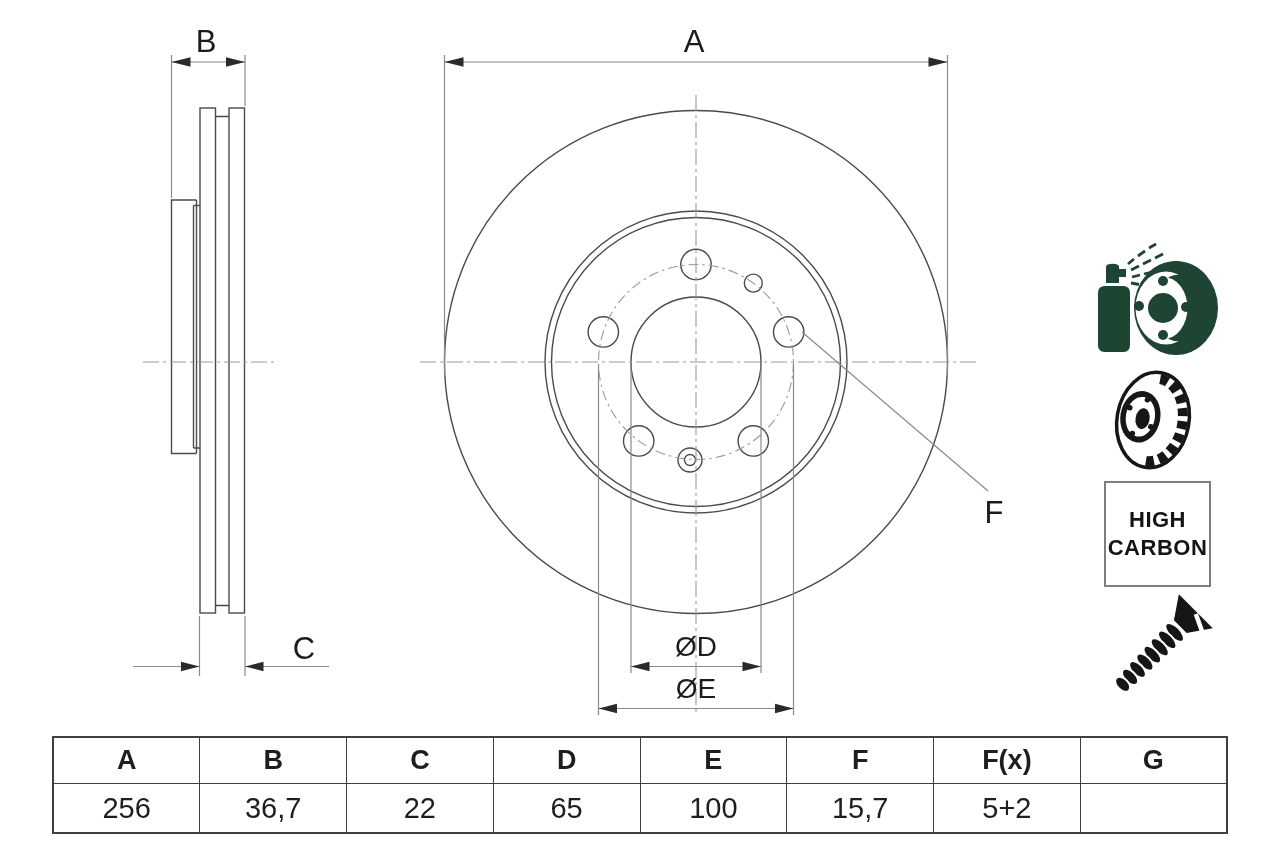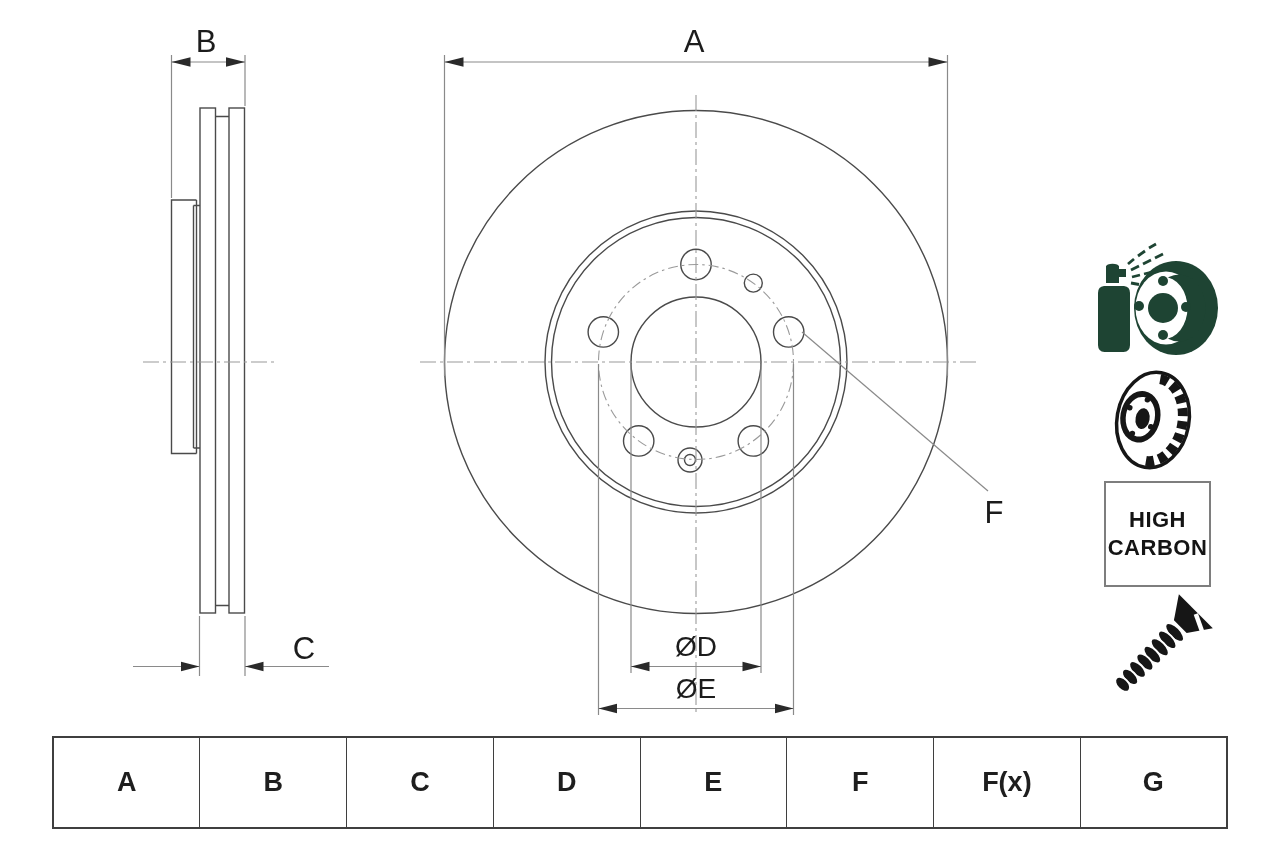--- a/index.html
+++ b/index.html
@@ -155,16 +155,26 @@
         <tr>
     <th>A</th>
     <th>B</th>
     <th>C</th>
     <th>D</th>
     <th>E</th>
     <th>F</th>
     <th>F(x)</th>
     <th>G</th>
   </tr>
+  <tr>
+    <td>256</td>
+    <td>36,7</td>
+    <td>22</td>
+    <td>65</td>
+    <td>100</td>
+    <td>15,7</td>
+    <td>5+2</td>
+    <td></td>
+  </tr>
 </tbody>
     </table>
 
 </div>
 
 </body></html>

